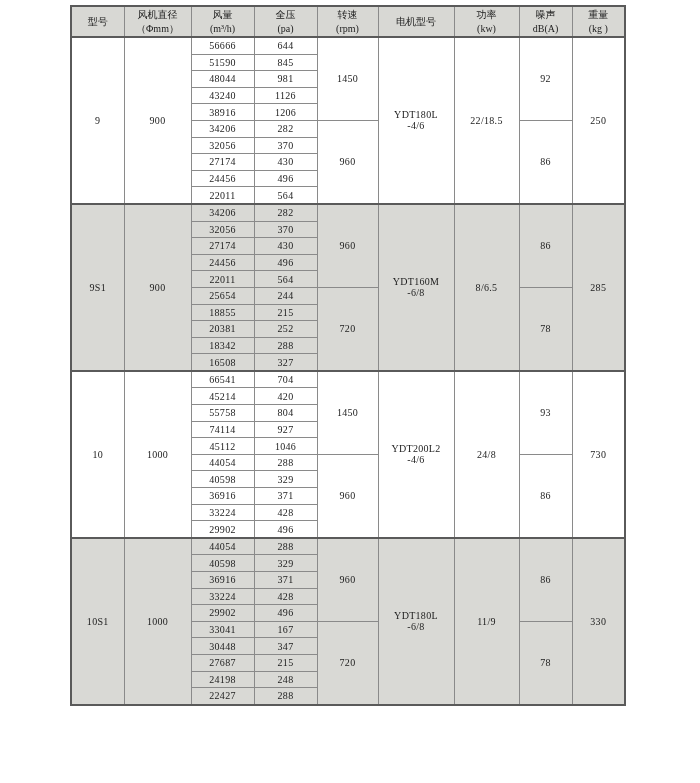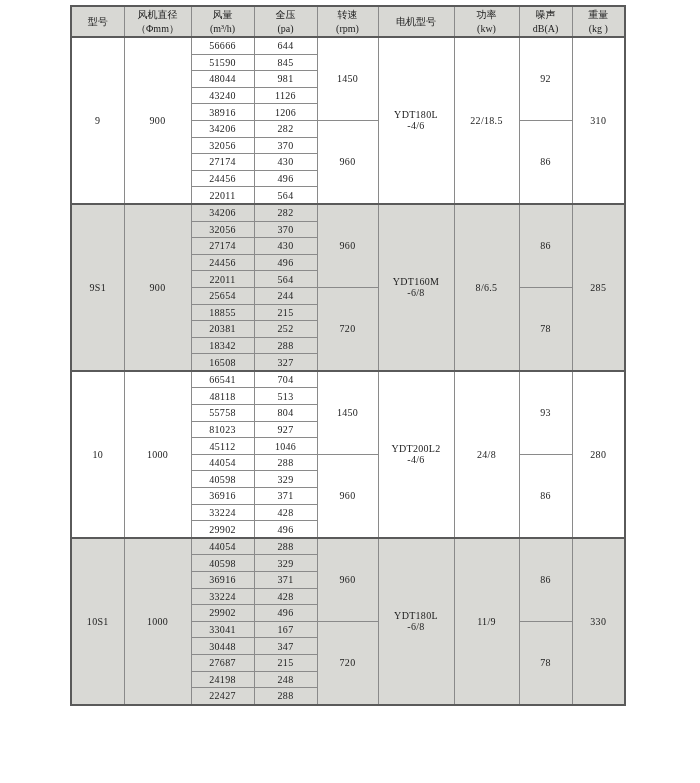--- a/index.html
+++ b/index.html
@@ -122,21 +122,21 @@
           <td rowspan="10">900</td>
           <td>56666</td>
           <td>644</td>
           <td rowspan="5">1450</td>
           <td rowspan="10">
             <span class="hl">YDT180L</span>
             <span class="hl">-4/6</span>
           </td>
           <td rowspan="10">22/18.5</td>
           <td rowspan="5">92</td>
-          <td rowspan="10">310</td>
+          <td rowspan="10">250</td>
         </tr>
         <tr>
           <td>51590</td>
           <td>845</td>
         </tr>
         <tr>
           <td>48044</td>
           <td>981</td>
         </tr>
         <tr>
@@ -230,32 +230,32 @@
           <td rowspan="10">1000</td>
           <td>66541</td>
           <td>704</td>
           <td rowspan="5">1450</td>
           <td rowspan="10">
             <span class="hl">YDT200L2</span>
             <span class="hl">-4/6</span>
           </td>
           <td rowspan="10">24/8</td>
           <td rowspan="5">93</td>
-          <td rowspan="10">280</td>
-        </tr>
-        <tr>
-          <td>48118</td>
-          <td>513</td>
+          <td rowspan="10">730</td>
+        </tr>
+        <tr>
+          <td>45214</td>
+          <td>420</td>
         </tr>
         <tr>
           <td>55758</td>
           <td>804</td>
         </tr>
         <tr>
-          <td>81023</td>
+          <td>74114</td>
           <td>927</td>
         </tr>
         <tr>
           <td>45112</td>
           <td>1046</td>
         </tr>
         <tr>
           <td>44054</td>
           <td>288</td>
           <td rowspan="5">960</td>

